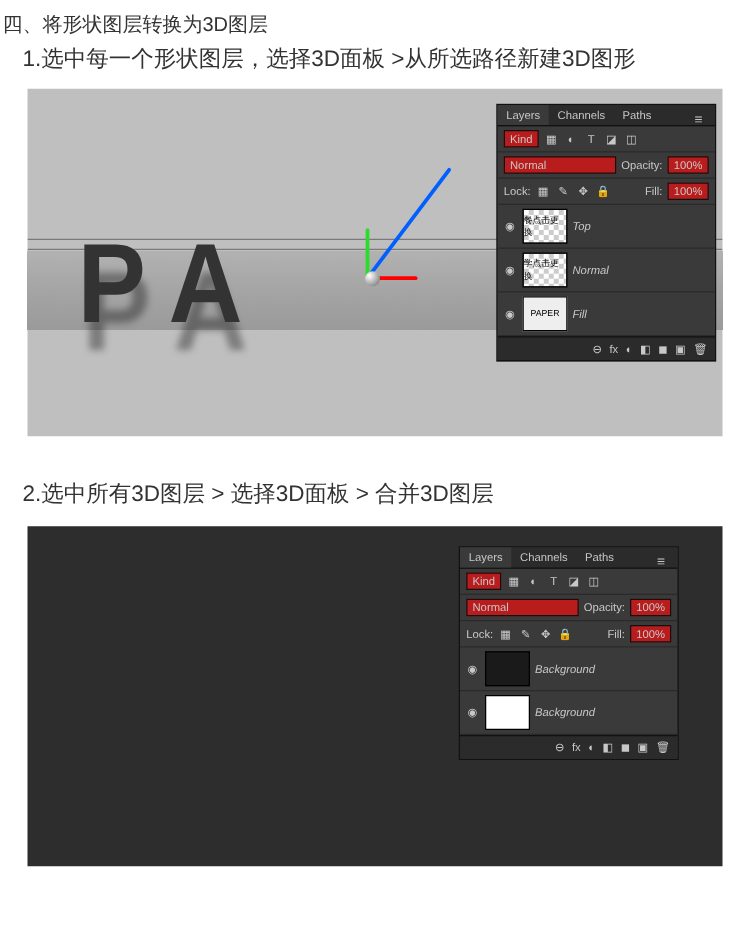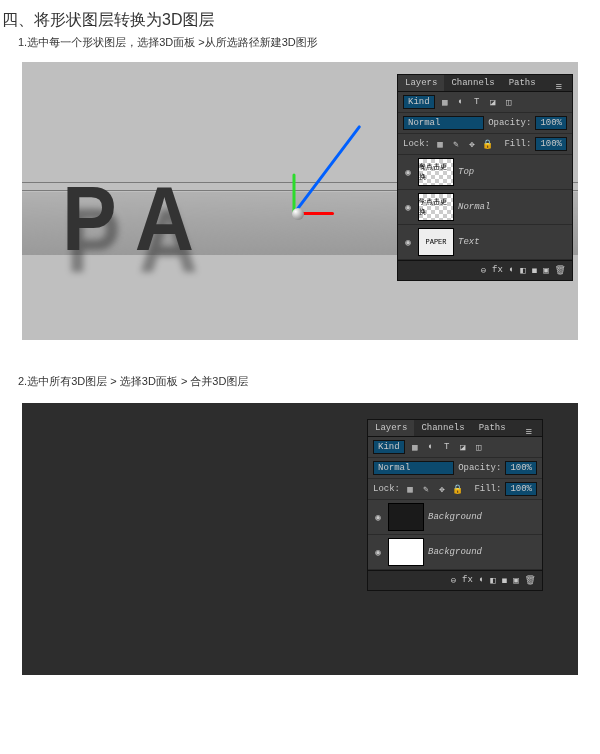--- a/index.html
+++ b/index.html
@@ -1,46 +1,46 @@
 <!DOCTYPE html>
 <html><head>
 <meta charset="utf-8">
 <style>
   *{box-sizing:border-box;margin:0;padding:0}
   body{width:600px;font-family:"Microsoft YaHei",sans-serif;font-size:15px;color:#333;background:#fff}
   .step-title{padding:10px 14px 4px 2px;font-size:16px}
-  .step-sub{padding:0 6px 12px 18px;font-size:11px}
+  .step-sub{padding:0 6px 12px 18px;font-size:18px}
   .shot{margin:0 22px 24px 22px;position:relative;overflow:hidden}
   .shot1{height:278px;background:#bfbfbf}
   .shot2{height:272px;background:#2d2d2d}
   
   .ground{position:absolute;left:-40px;right:-40px;top:130px;height:90px;
     background:linear-gradient(#b2b2b2,#9a9a9a);transform:perspective(400px) rotateX(55deg);transform-origin:top}
   .hline{position:absolute;left:0;right:0;height:1px;background:#7a7a7a}
   .letters{position:absolute;left:40px;top:110px;display:flex;gap:18px}
   .ltr{font-family:Arial,sans-serif;font-weight:900;font-size:82px;color:#333;
        text-shadow:4px 20px 6px rgba(0,0,0,.35);transform:scaleY(1.1)}
   .axes{position:absolute;left:250px;top:120px;width:80px;height:80px}
   .ax{position:absolute;left:22px;top:30px;width:40px;height:3px;border-radius:2px}
   .ax.y{background:#2cdc2c;transform:rotate(-90deg);transform-origin:left}
   .ax.x{background:#ff0000}
   .ax.z{background:#0060ff;width:110px;transform:rotate(-53deg);transform-origin:left}
   .knob{position:absolute;left:20px;top:26px;width:12px;height:12px;border-radius:50%;
         background:radial-gradient(circle at 30% 30%,#fff,#666)}
   
   .panel{position:absolute;width:176px;background:#3a3a3a;border:1px solid #111;
-         font-size:9px;color:#c8c8c8;font-family:Liberation Mono, monospace}
+         font-size:9px;color:#c8c8c8;font-family:Liberation Sans, sans-serif}
   .p1{right:5px;top:12px}
   .p2{right:35px;top:16px}
   .ptabs{display:flex;background:#2b2b2b;border-bottom:1px solid #111}
   .ptabs span{padding:3px 7px}
   .ptabs .act{background:#3a3a3a}
   .pmenu{position:absolute;right:3px;top:3px;font-size:11px}
   .prow{display:flex;align-items:center;gap:4px;padding:3px 5px;border-bottom:1px solid #2a2a2a}
-  .sel{background:#0c4a6e;padding:1px 4px;border:1px solid #111;flex:0 0 auto}
+  .sel{background:#b91c1c;padding:1px 4px;border:1px solid #111;flex:0 0 auto}
   .opr,.fill{margin-left:auto}
   .ico{width:12px;text-align:center}
   .layers{max-height:170px}
   .lrow{display:flex;align-items:center;gap:4px;padding:3px 4px;border-bottom:1px solid #2a2a2a}
   .eye{width:12px;text-align:center}
   .thumb{width:36px;height:28px;border:1px solid #000;background:#eee;font-size:7px;
          color:#000;display:flex;align-items:center;justify-content:center}
   .thumb.chk{background:repeating-conic-gradient(#ccc 0 25%,#fff 0 50%) 0 0/8px 8px}
   .thumb.dark{background:#1a1a1a}
   .thumb.white{background:#fff}
@@ -110,21 +110,21 @@
         <span class="lname">Top</span>
       </div>
       <div class="lrow">
         <span class="eye">◉</span>
         <div class="thumb chk">学点击更换</div>
         <span class="lname">Normal</span>
       </div>
       <div class="lrow">
         <span class="eye">◉</span>
         <div class="thumb">PAPER</div>
-        <span class="lname">Text</span>
+        <span class="lname">Fill</span>
       </div>
     </div>
     <div class="pbot">
       <span>⊖</span>
       <span>fx</span>
       <span>◐</span>
       <span>◧</span>
       <span>◼</span>
       <span>▣</span>
       <span>🗑</span>

